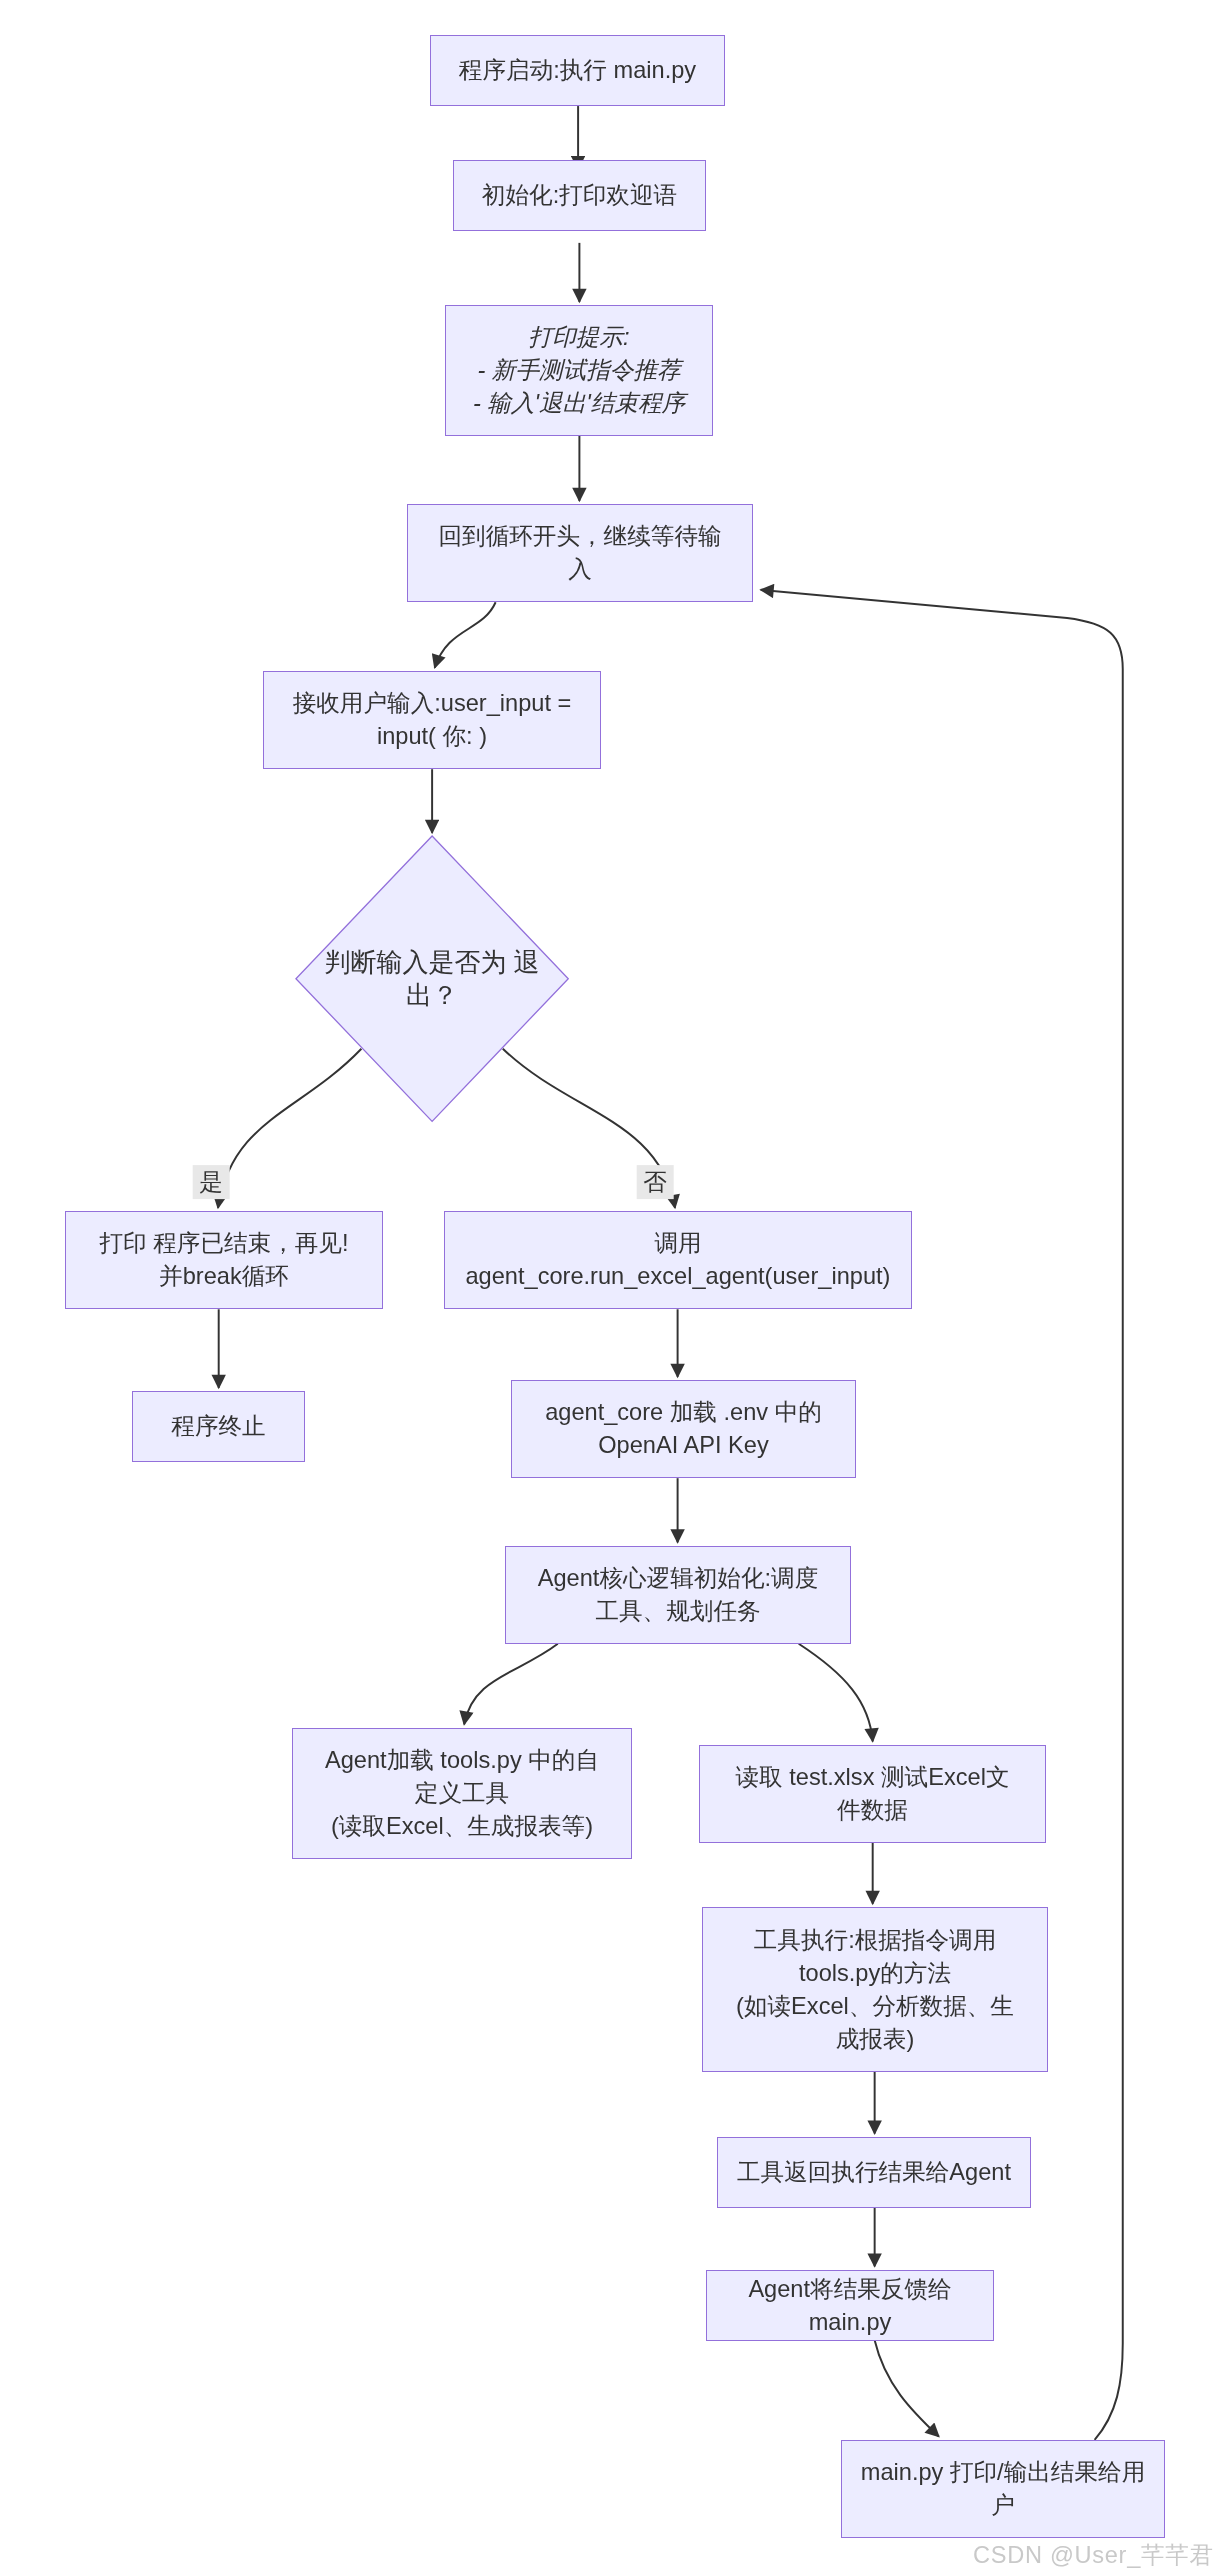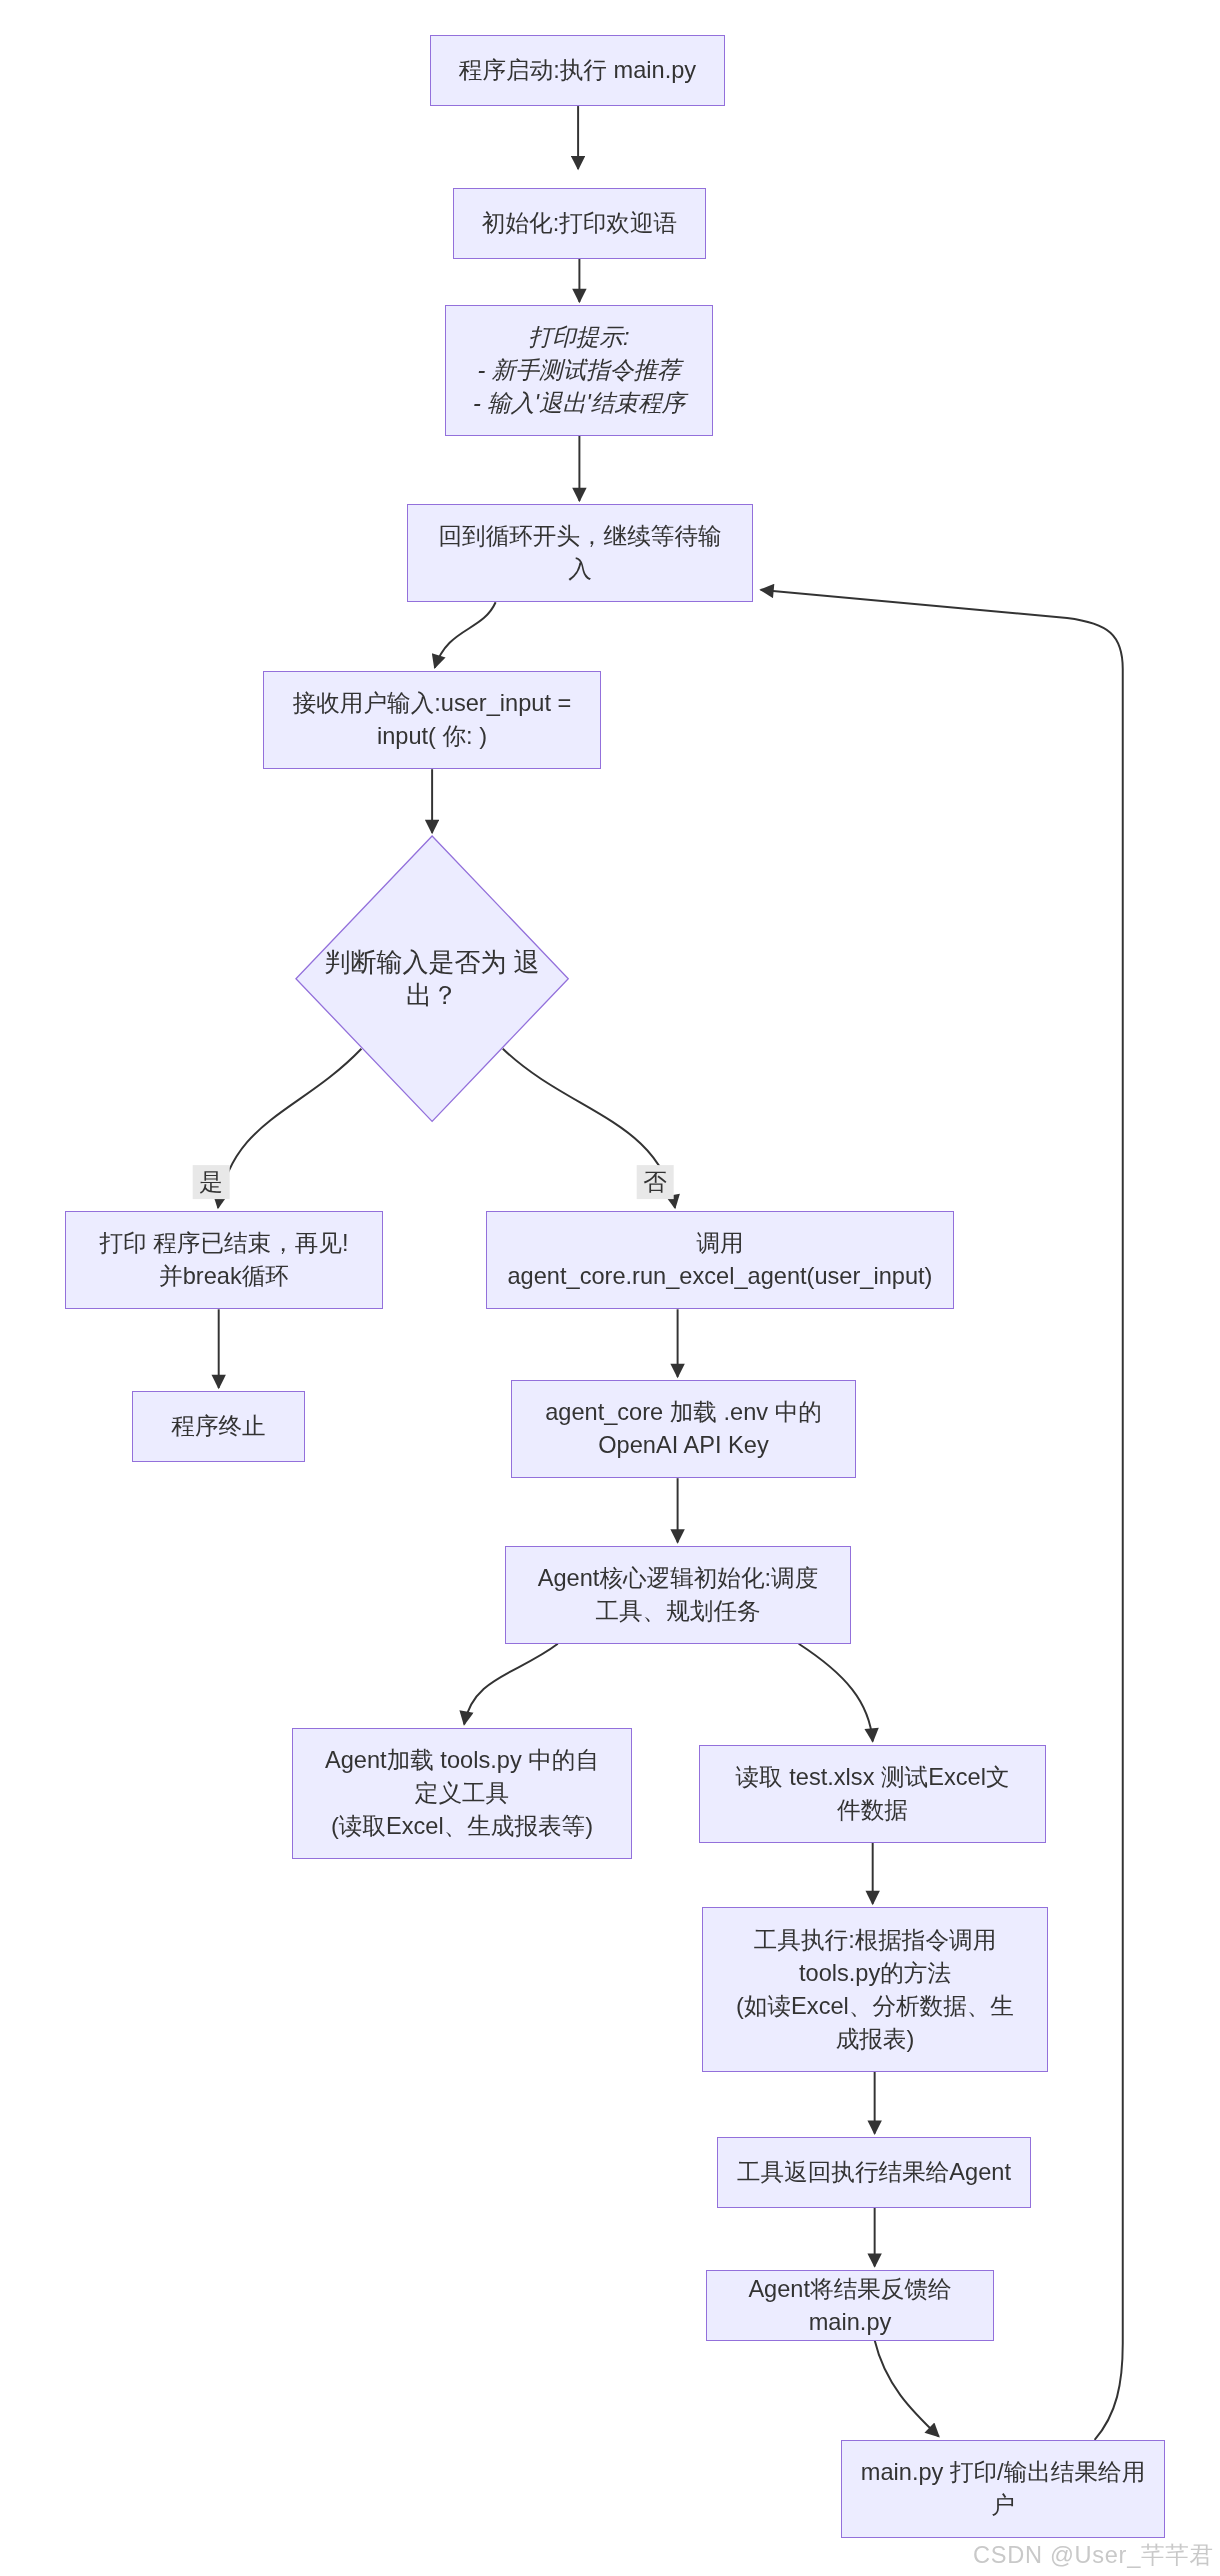--- a/index.html
+++ b/index.html
@@ -75,39 +75,39 @@
     <path class="edge" d="M1333,2815 L1333,2908" marker-end="url(#arrow)"></path>
     <path class="edge" d="M1336,3165 L1336,3259" marker-end="url(#arrow)"></path>
     <path class="edge" d="M1336,3372 L1336,3462" marker-end="url(#arrow)"></path>
     <path class="edge" d="M1336,3575 C1352,3642 1392,3682 1434,3722" marker-end="url(#arrow)"></path>
     <path class="edge" d="M1672,3727 C1706,3688 1715,3640 1715,3580 L1715,1022 C1715,970 1693,952 1630,944 L1162,901" marker-end="url(#arrow)"></path>
 
     <polygon class="decision" points="660,1277 868,1495 660,1713 452,1495"></polygon>
   </svg>
 
   <div class="node" style="left:430px;top:35px;width:295px;height:71px;">程序启动:执行 main.py</div>
-  <div class="node" style="left:453px;top:188px;width:253px;height:71px;">初始化:打印欢迎语</div>
+  <div class="node" style="left:453px;top:160px;width:253px;height:71px;">初始化:打印欢迎语</div>
   <div class="node" style="left:445px;top:305px;width:268px;height:131px;font-style:italic;">打印提示:
 - 新手测试指令推荐
 - 输入'退出'结束程序</div>
   <div class="node" style="left:407px;top:504px;width:346px;height:98px;">回到循环开头，继续等待输
 入</div>
   <div class="node" style="left:263px;top:671px;width:338px;height:98px;">接收用户输入:user_input =
 input( 你: )</div>
 
   <div class="diamond-text" style="left:301px;top:930px;width:262px;height:98px;">判断输入是否为 退出？</div>
 
   <div class="edge-label" style="left:211px;top:1182px;">是</div>
   <div class="edge-label" style="left:655px;top:1182px;">否</div>
 
   <div class="node" style="left:65px;top:1211px;width:318px;height:98px;">打印 程序已结束，再见!
 并break循环</div>
   <div class="node" style="left:132px;top:1391px;width:173px;height:71px;">程序终止</div>
 
-  <div class="node" style="left:444px;top:1211px;width:468px;height:98px;margin-left:42px;">调用
+  <div class="node" style="left:444px;top:1211px;width:468px;height:98px;">调用
 agent_core.run_excel_agent(user_input)</div>
   <div class="node" style="left:511px;top:1380px;width:345px;height:98px;">agent_core 加载 .env 中的
 OpenAI API Key</div>
   <div class="node" style="left:505px;top:1546px;width:346px;height:98px;">Agent核心逻辑初始化:调度
 工具、规划任务</div>
 
   <div class="node" style="left:699px;top:1745px;width:347px;height:98px;">读取 test.xlsx 测试Excel文
 件数据</div>
   <div class="node" style="left:292px;top:1728px;width:340px;height:131px;">Agent加载 tools.py 中的自
 定义工具

